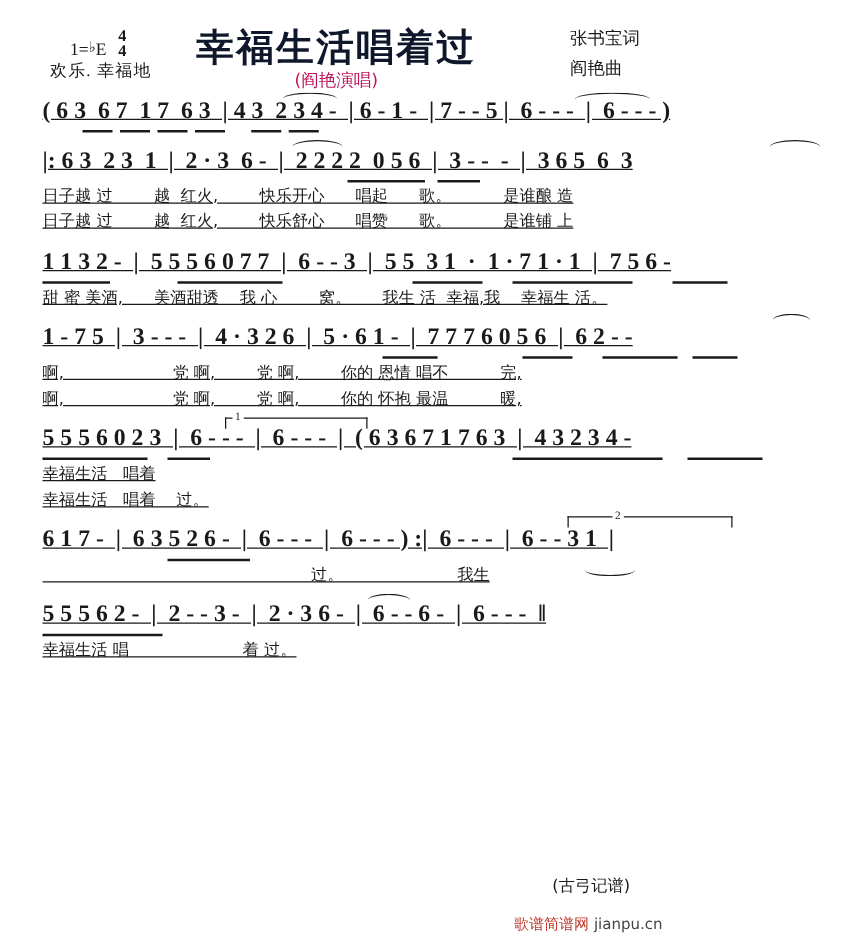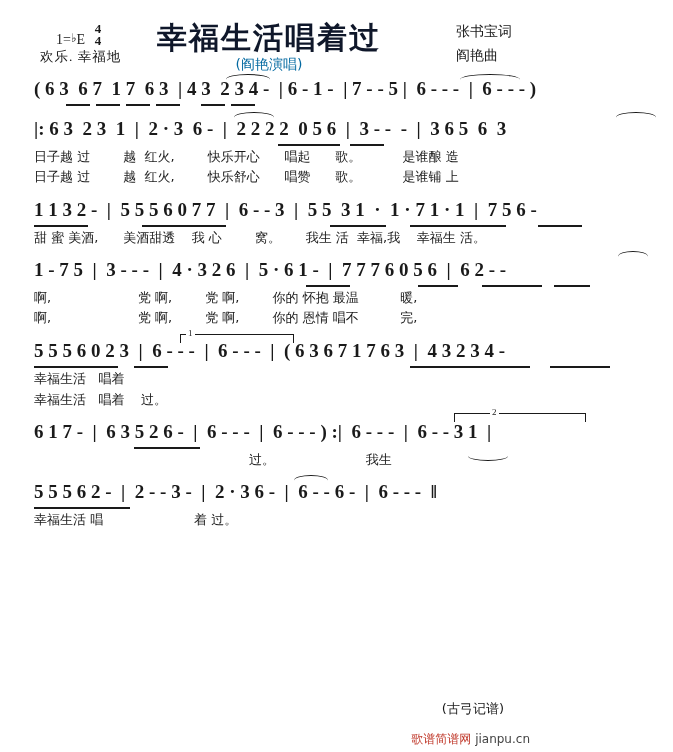--- a/index.html
+++ b/index.html
@@ -13,20 +13,21 @@
     font-family: "Liberation Serif", serif;
     color: #1a1a1a;
     overflow: hidden;
     position: relative;
   }
   .sheet {
     position: relative;
     width: 538px;
     height: 752px;
     box-sizing: border-box;
+    text-decoration: underline;
   }
   
   .header {
     position: relative;
     height: 78px;
   }
   .key-sig {
     position: absolute;
     left: 56px;
     top: 22px;
@@ -65,21 +66,21 @@
     font-family: "DejaVu Sans", sans-serif;
     letter-spacing: 2px;
   }
   .subtitle {
     position: absolute;
     left: 0;
     right: 0;
     top: 56px;
     text-align: center;
     font-size: 14px;
-    color: #0369a1;
+    color: #be185d;
     font-family: "DejaVu Sans", sans-serif;
   }
   .credits {
     position: absolute;
     right: 26px;
     top: 20px;
     text-align: left;
     font-size: 14px;
     line-height: 1.7;
   }
@@ -222,22 +223,22 @@
       <div class="pad"></div>
     </div>
 
     <div class="sys">
       <div class="notes">1 - 7 5  |  3 - - -  |  4 · 3 2 6  |  5 · 6 1 -  |  7 7 7 6 0 5 6  |  6 2 - -</div>
       <div class="beam" style="left:276px; top:26px; width:44px;"></div>
       <div class="beam" style="left:388px; top:26px; width:40px;"></div>
       <div class="beam" style="left:452px; top:26px; width:60px;"></div>
       <div class="beam" style="left:524px; top:26px; width:36px;"></div>
       <div class="slur" style="left:588px; top:-8px; width:30px;"></div>
+      <div class="lyr lyr2">啊,                     党 啊,        党 啊,        你的 恩情 唱不          完,</div>
       <div class="lyr">啊,                     党 啊,        党 啊,        你的 怀抱 最温          暖,</div>
-      <div class="lyr lyr2">啊,                     党 啊,        党 啊,        你的 恩情 唱不          完,</div>
       <div class="pad"></div>
     </div>
 
     <div class="sys">
       <div class="bracket" style="left:150px; top:-6px; width:112px;"></div>
       <div class="bracket-num" style="left:156px; top:-12px;">1</div>
       <div class="notes">5 5 5 6 0 2 3  |  6 - - -  |  6 - - -  |  ( 6 3 6 7 1 7 6 3  |  4 3 2 3 4 -</div>
       <div class="beam" style="left:4px; top:26px; width:84px;"></div>
       <div class="beam" style="left:104px; top:26px; width:34px;"></div>
       <div class="beam" style="left:380px; top:26px; width:120px;"></div>

